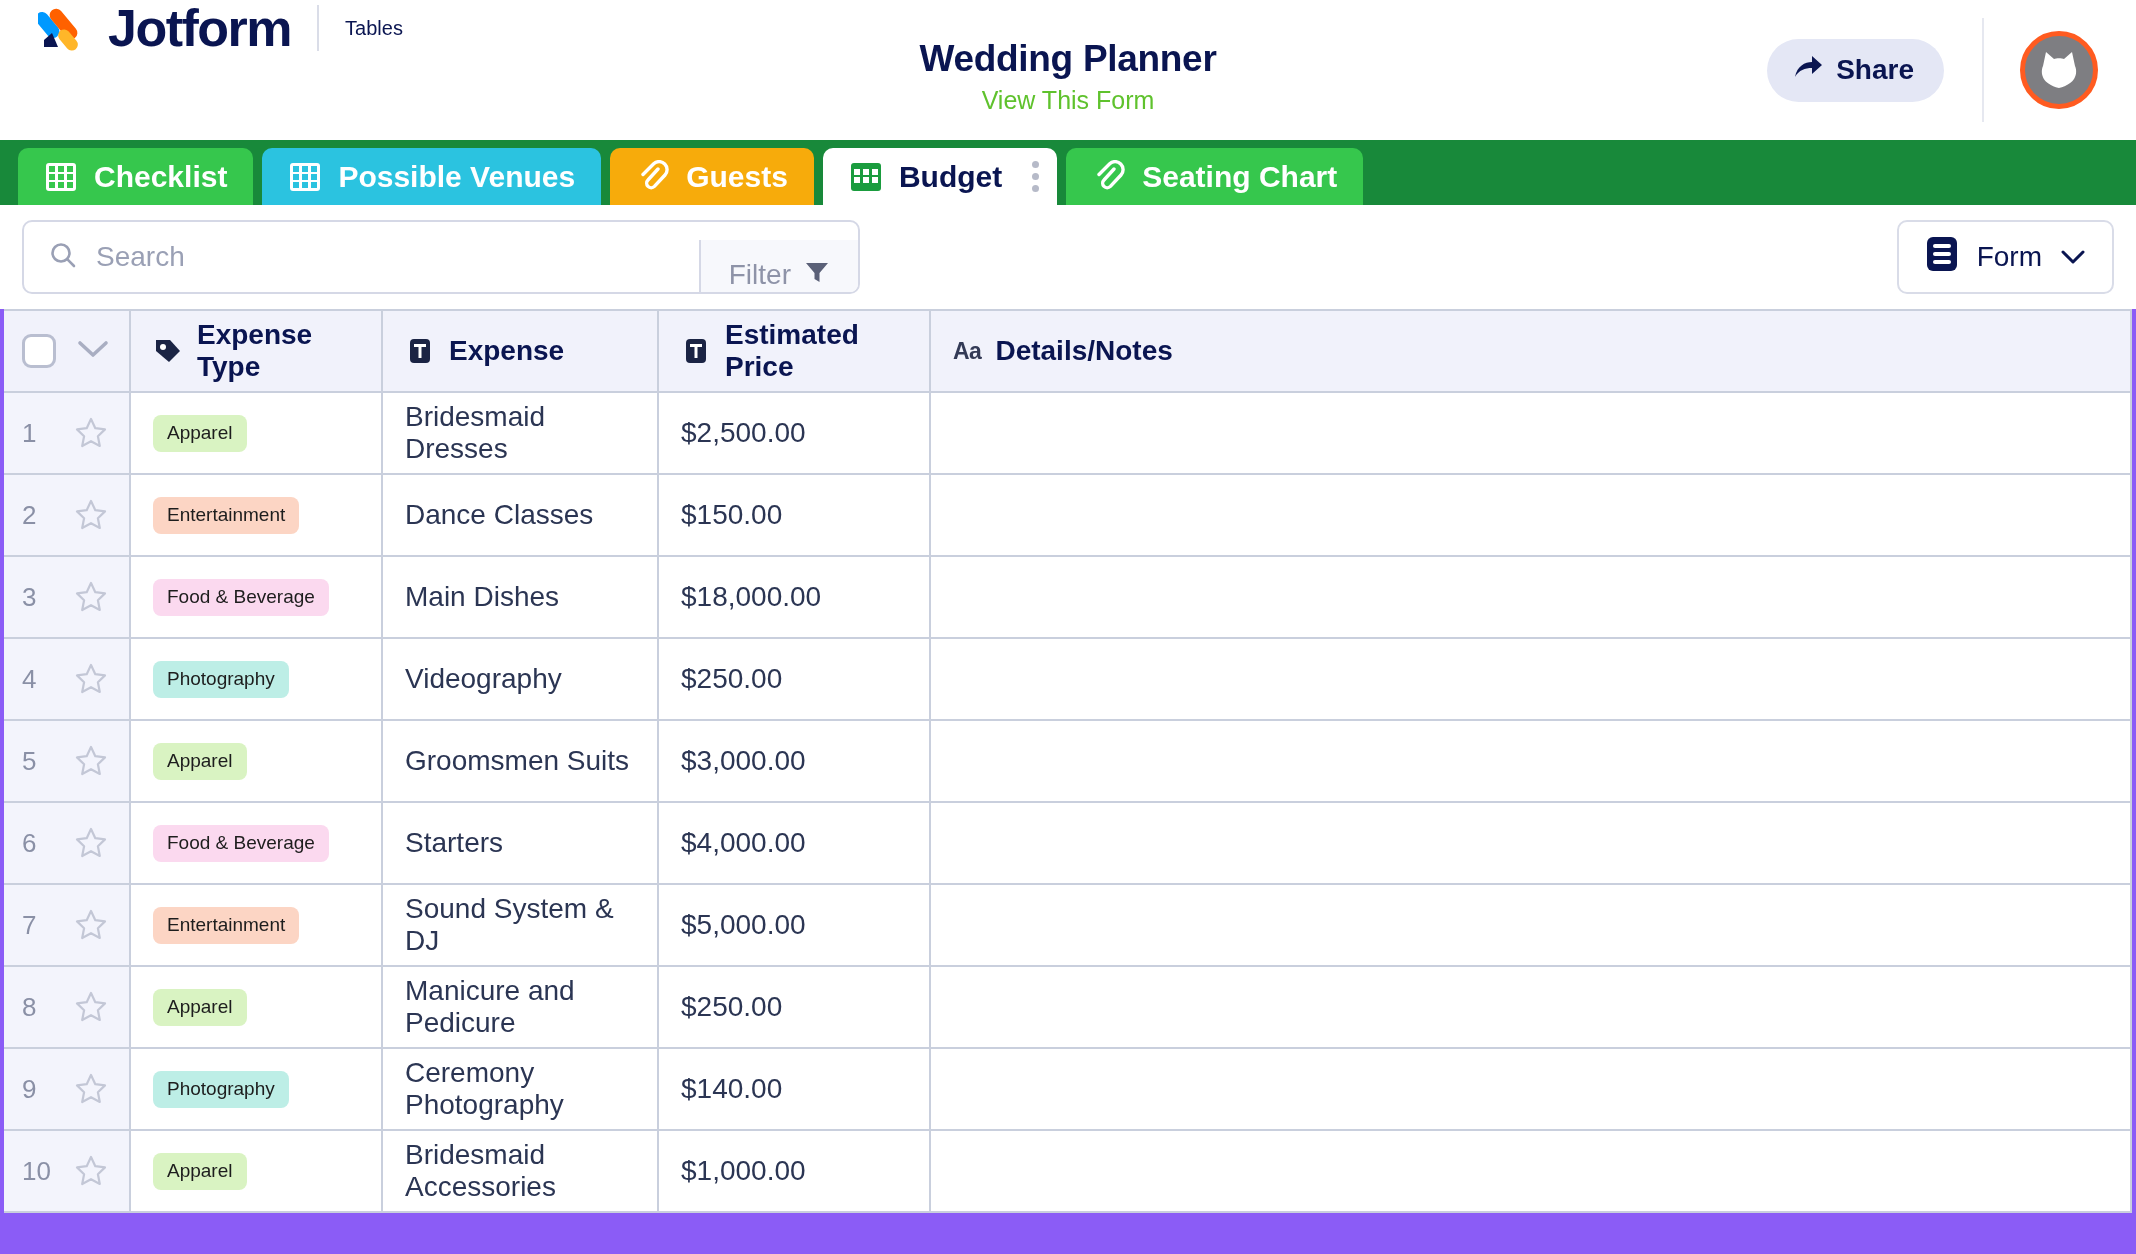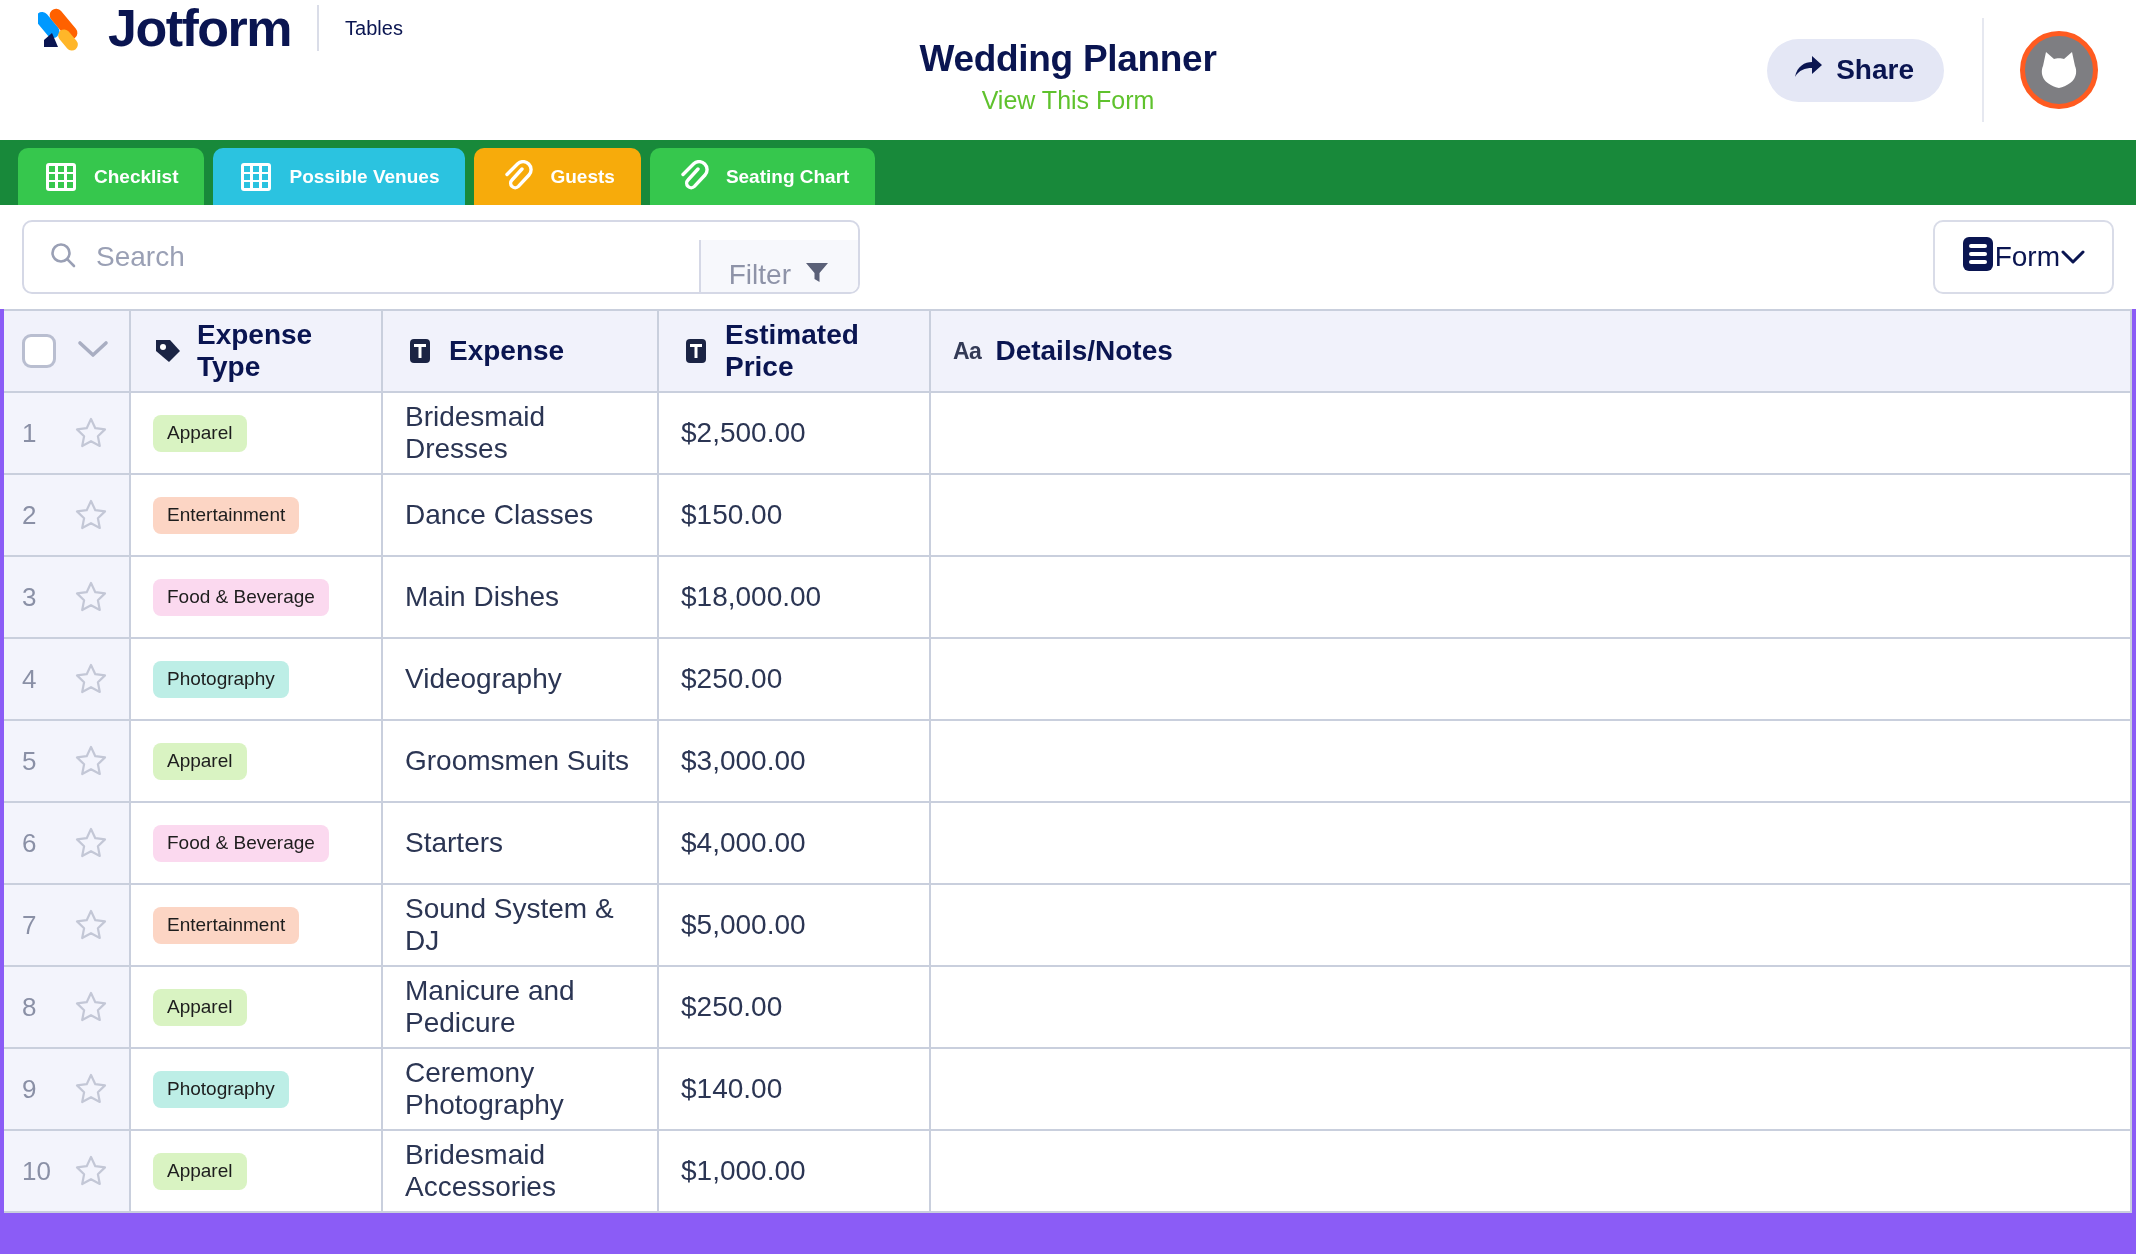--- a/index.html
+++ b/index.html
@@ -61,21 +61,21 @@
   }
 
   
   .tabbar {
     background: #18893a; height: 65px; display: flex; align-items: flex-end;
     padding-left: 18px; gap: 9px; flex: 0 0 65px;
   }
   .tab {
     height: 57px; display: flex; align-items: center; gap: 16px;
     padding: 17px 26px; border-radius: 10px 10px 0 0; cursor: pointer;
-    color: #ffffff; font-size: 19px; font-weight: bold; white-space: nowrap;
+    color: #ffffff; font-size: 30px; font-weight: bold; white-space: nowrap;
   }
   .tab.t-green { background: #36c74d; }
   .tab.t-cyan  { background: #2bc3e0; }
   .tab.t-amber { background: #f7ab0b; }
   .tab.t-green2{ background: #36c74d; }
   .tab.active { background: #ffffff; color: #0a1551; padding-right: 18px; }
   .tab-icon { width: 34px; height: 34px; flex: 0 0 34px; display: block; }
   .tab-dots { display: flex; flex-direction: column; gap: 5px; margin-left: 14px; }
   .tab-dots i { width: 7px; height: 7px; border-radius: 50%; background: #b6bac8; display: block; }
 
@@ -94,21 +94,21 @@
     border: none; outline: none; font-size: 28px; color: #0a1551;
     background: transparent; width: 100%; font-family: "Liberation Sans", sans-serif;
   }
   .search-input::placeholder { color: #9aa0b5; }
   .filter-btn {
     display: flex; align-items: center; gap: 13px; height: 100%;
     padding: 0 28px; border-left: 2px solid #d5d8e6; background: #f7f8fc;
     color: #8e93a8; font-size: 28px; cursor: pointer; margin-top: 36px;
   }
   .form-btn {
-    margin-left: auto; display: flex; align-items: center; 
+    margin-left: auto; display: flex; align-items: center; gap: 18px;
     height: 74px; padding: 0 26px; border: 2px solid #d9dce8;
     border-radius: 10px; background: #fff; cursor: pointer;
     color: #0a1551; font-size: 28px;
   }
 
   
   .tablewrap { flex: 1; overflow: hidden; background: #8b5cf6; padding: 0 4px 0 4px; }
   table.grid { border-collapse: collapse; width: 2128px; table-layout: fixed; }
   table.grid th, table.grid td {
     border-right: 2px solid #c9cfdd; border-bottom: 2px solid #c9cfdd;
@@ -232,20 +232,41 @@
 
     <div class="tab t-amber">
       <span class="tab-icon">
         <svg viewBox="0 0 34 34" width="34" height="34" fill="none" stroke="#ffffff" stroke-width="3.4" stroke-linecap="round">
           <path d="M22 9 L12 20 a4.5 4.5 0 0 0 6.4 6.4 L29 15 a8 8 0 0 0 -11.3 -11.3 L7 14.5"></path>
         </svg>
       </span>
       <span>Guests</span>
     </div>
 
+    <div class="tab active">
+      <span class="tab-icon">
+        <svg viewBox="0 0 34 34" width="34" height="34">
+          <rect x="2" y="3" width="30" height="28" rx="3" fill="#1a9c3e"></rect>
+          <g fill="#ffffff">
+            <rect x="5" y="9" width="6" height="6"></rect>
+              <rect x="14" y="9" width="6" height="6"></rect>
+              <rect x="23" y="9" width="6" height="6"></rect>
+            <rect x="5" y="17" width="6" height="6"></rect>
+              <rect x="14" y="17" width="6" height="6"></rect>
+              <rect x="23" y="17" width="6" height="6"></rect>
+          </g>
+        </svg>
+      </span>
+      <span>Budget</span>
+      <span class="tab-dots">
+          <i></i>
+          <i></i>
+          <i></i>
+        </span>
+    </div>
 
     <div class="tab t-green2">
       <span class="tab-icon">
         <svg viewBox="0 0 34 34" width="34" height="34" fill="none" stroke="#ffffff" stroke-width="3.4" stroke-linecap="round">
           <path d="M22 9 L12 20 a4.5 4.5 0 0 0 6.4 6.4 L29 15 a8 8 0 0 0 -11.3 -11.3 L7 14.5"></path>
         </svg>
       </span>
       <span>Seating Chart</span>
     </div>
   </div>

